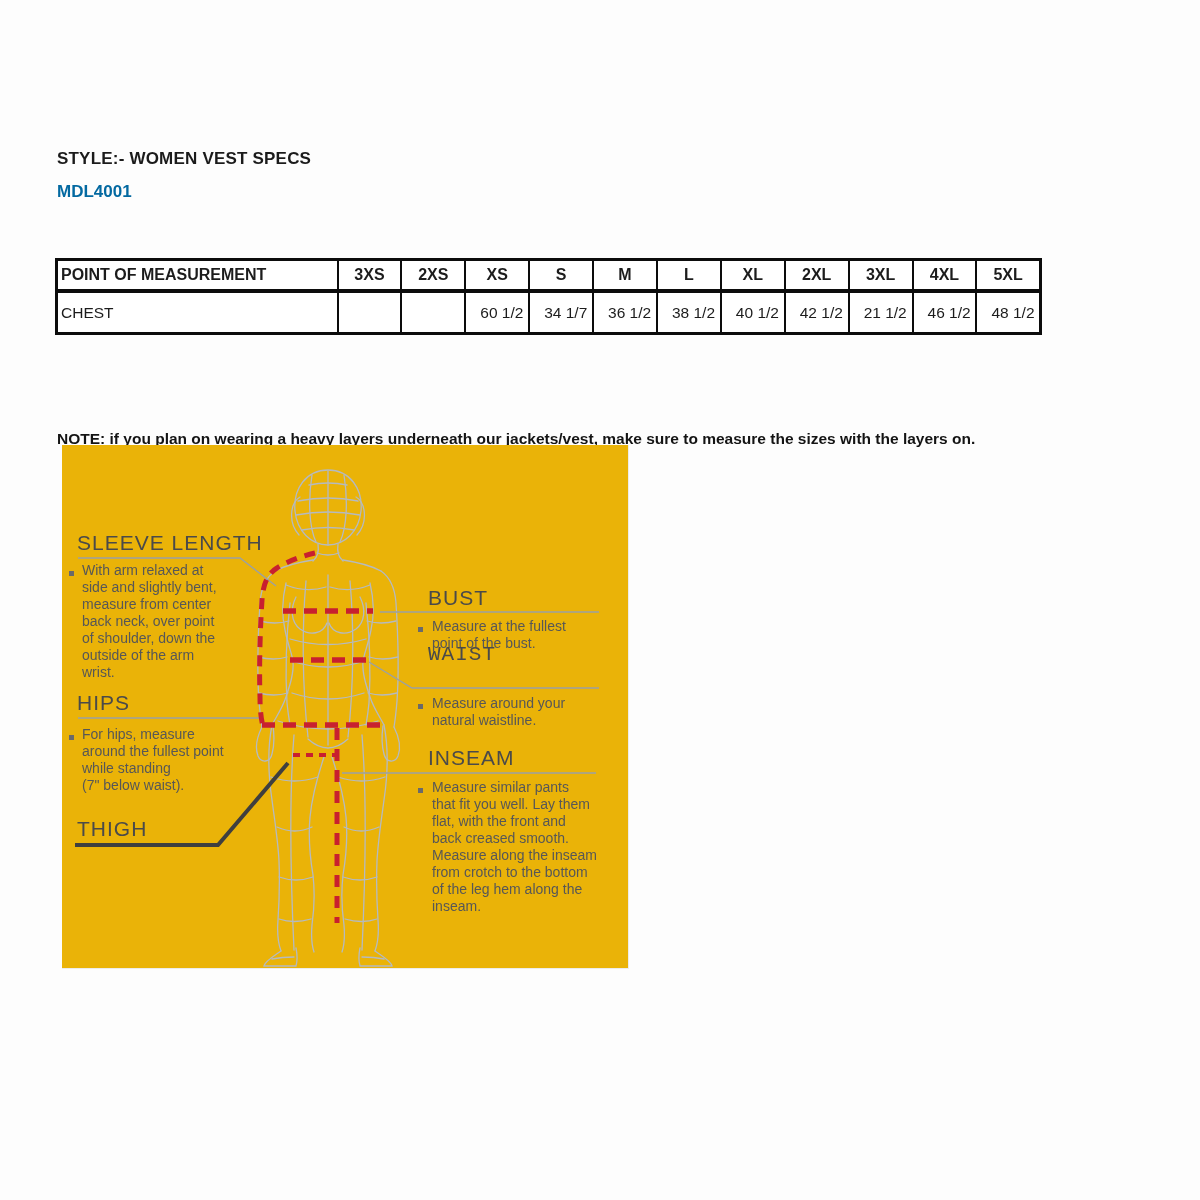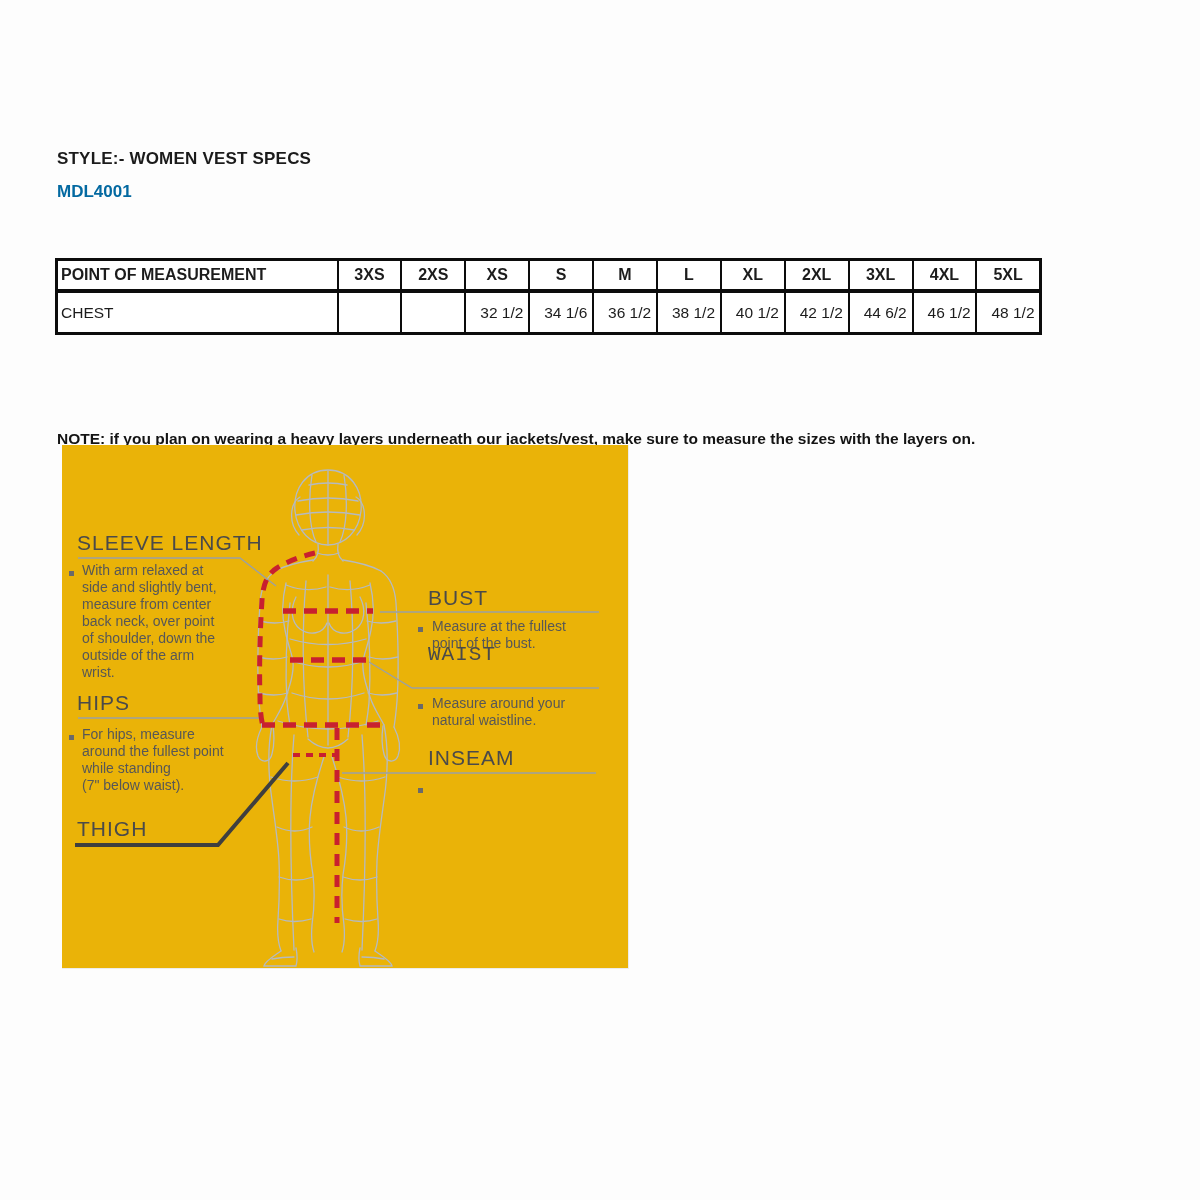--- a/index.html
+++ b/index.html
@@ -87,27 +87,27 @@
     <td>XL</td>
     <td>2XL</td>
     <td>3XL</td>
     <td>4XL</td>
     <td>5XL</td>
   </tr>
   <tr>
     <td class="rowlab">CHEST</td>
     <td></td>
     <td></td>
-    <td>32 1/2</td>
-    <td>34 1/6</td>
+    <td>60 1/2</td>
+    <td>34 1/7</td>
     <td>36 1/2</td>
     <td>38 1/2</td>
     <td>40 1/2</td>
     <td>42 1/2</td>
-    <td>44 6/2</td>
+    <td>21 1/2</td>
     <td>46 1/2</td>
     <td>48 1/2</td>
   </tr>
 </tbody>
   </table>
 
 <div class="abs note-text">NOTE: if you plan on wearing a heavy layers underneath our jackets/vest, make sure to measure the sizes with the layers on.</div>
 
 <div class="abs diagram">
 
@@ -220,14 +220,22 @@
   <div class="dg-para" style="left:370px;top:173px;width:190px;">Measure at the fullest
 point of the bust.</div>
 
   <div class="dg-head" style="left:366px;top:198px;font-family:Liberation Mono, monospace;">WAIST</div>
   <div class="dg-bullet" style="left:356px;top:259px;"></div>
   <div class="dg-para" style="left:370px;top:250px;width:190px;">Measure around your
 natural waistline.</div>
 
   <div class="dg-head" style="left:366px;top:301px;">INSEAM</div>
   <div class="dg-bullet" style="left:356px;top:343px;"></div>
+  <div class="dg-para" style="left:370px;top:334px;width:200px;">Measure similar pants
+that fit you well. Lay them
+flat, with the front and
+back creased smooth.
+Measure along the inseam
+from crotch to the bottom
+of the leg hem along the
+inseam.</div>
 
 </div>
 
 </body></html>

